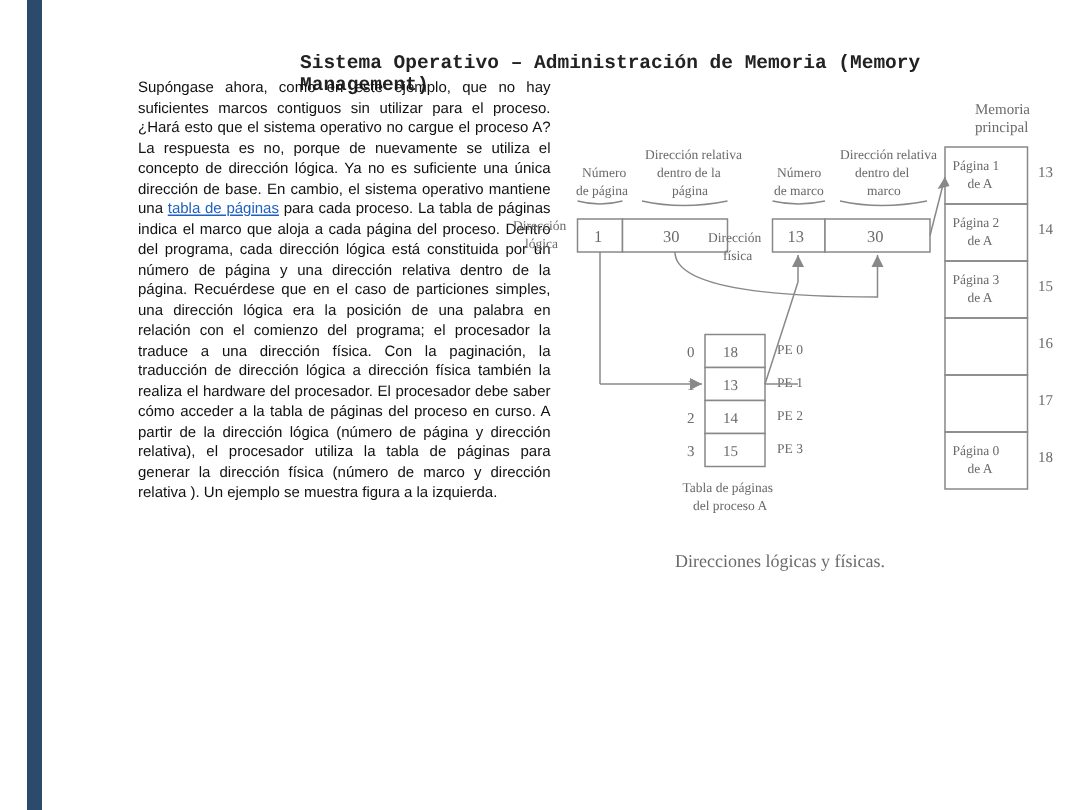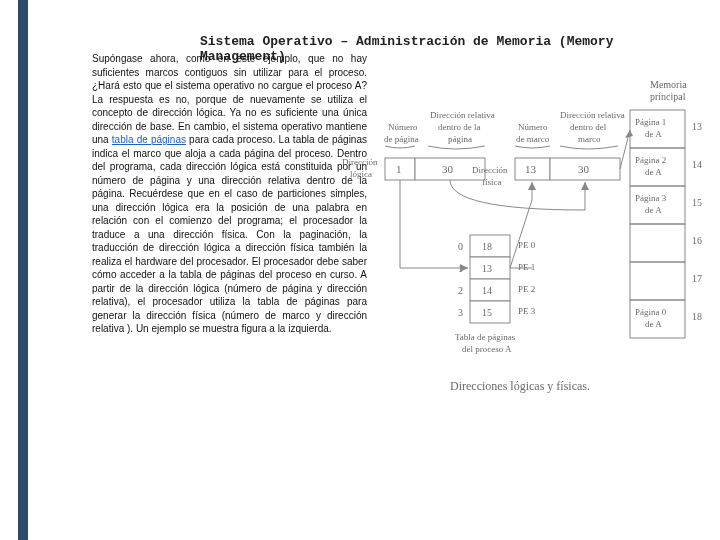--- a/index.html
+++ b/index.html
@@ -41,21 +41,21 @@
     text-align: justify;
     color: #111;
     margin-left: 47px;
   }
   .link {
     color: #2060c0;
     text-decoration: underline;
   }
   .figure {
     position: absolute;
-    top: 70px;
+    top: 58px;
     left: 340px;
     width: 365px;
     height: 380px;
     text-decoration: underline;
   }
   .figure svg { width: 100%; height: 100%; }
   .figure text {
     font-family: 'Times New Roman', serif;
     fill: #6a6a6a;
   }

